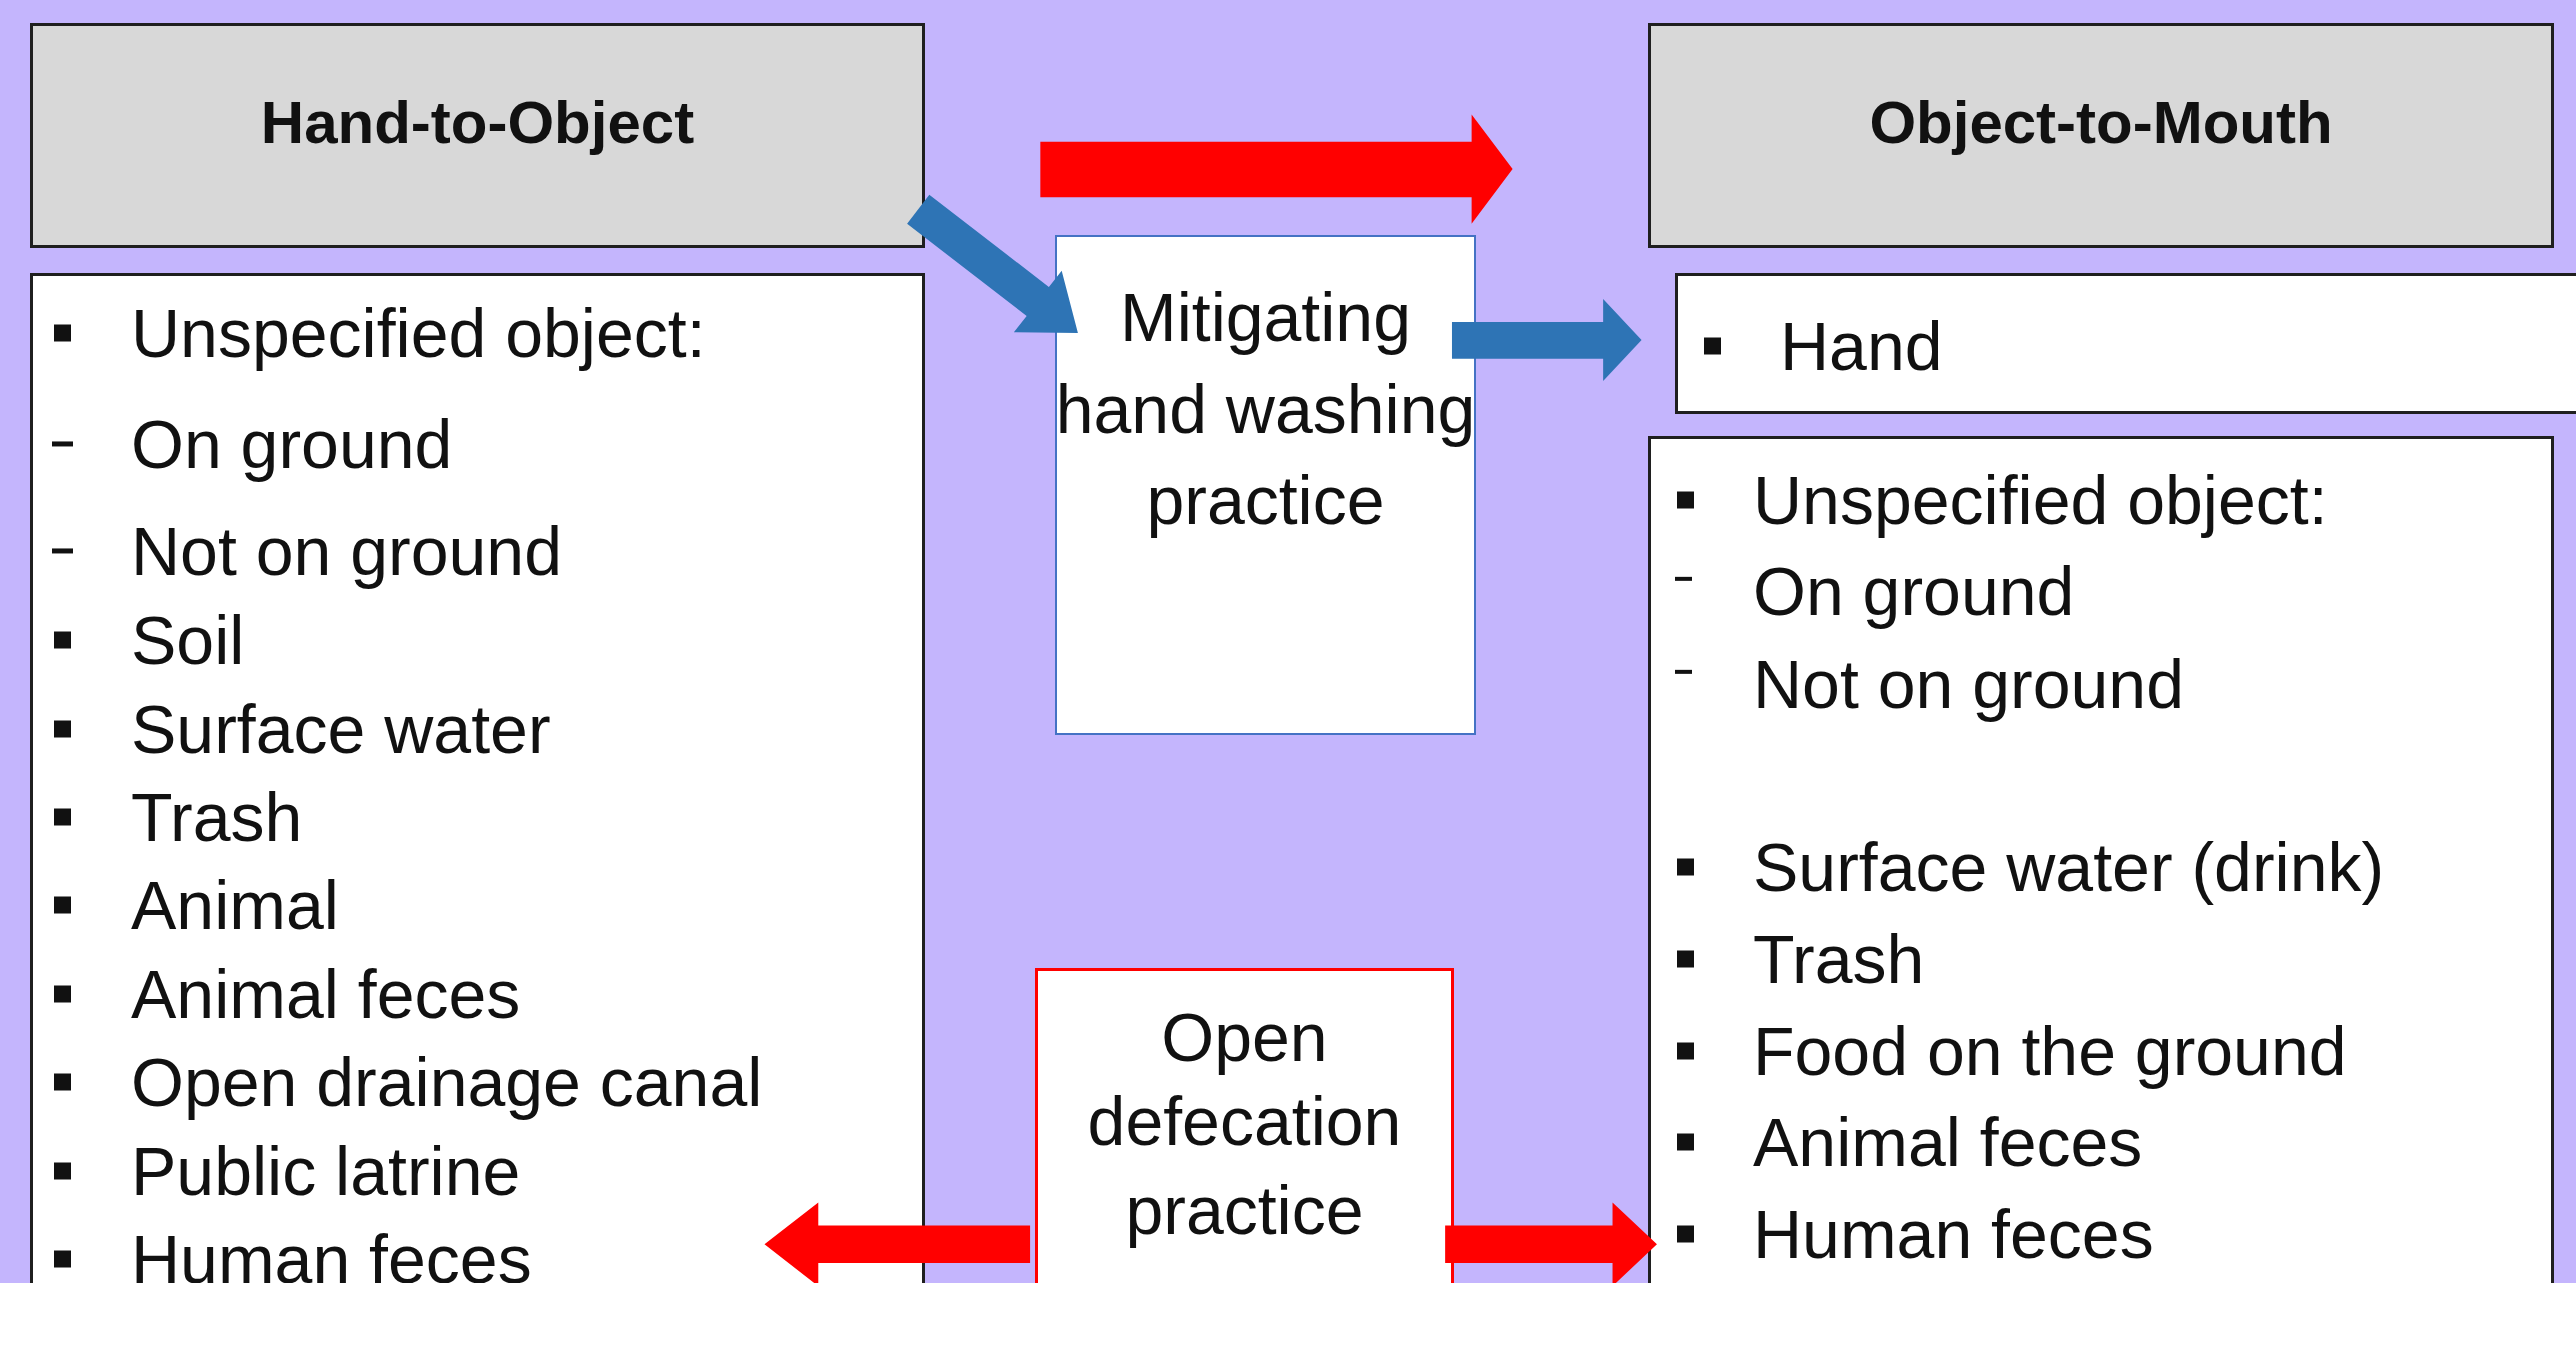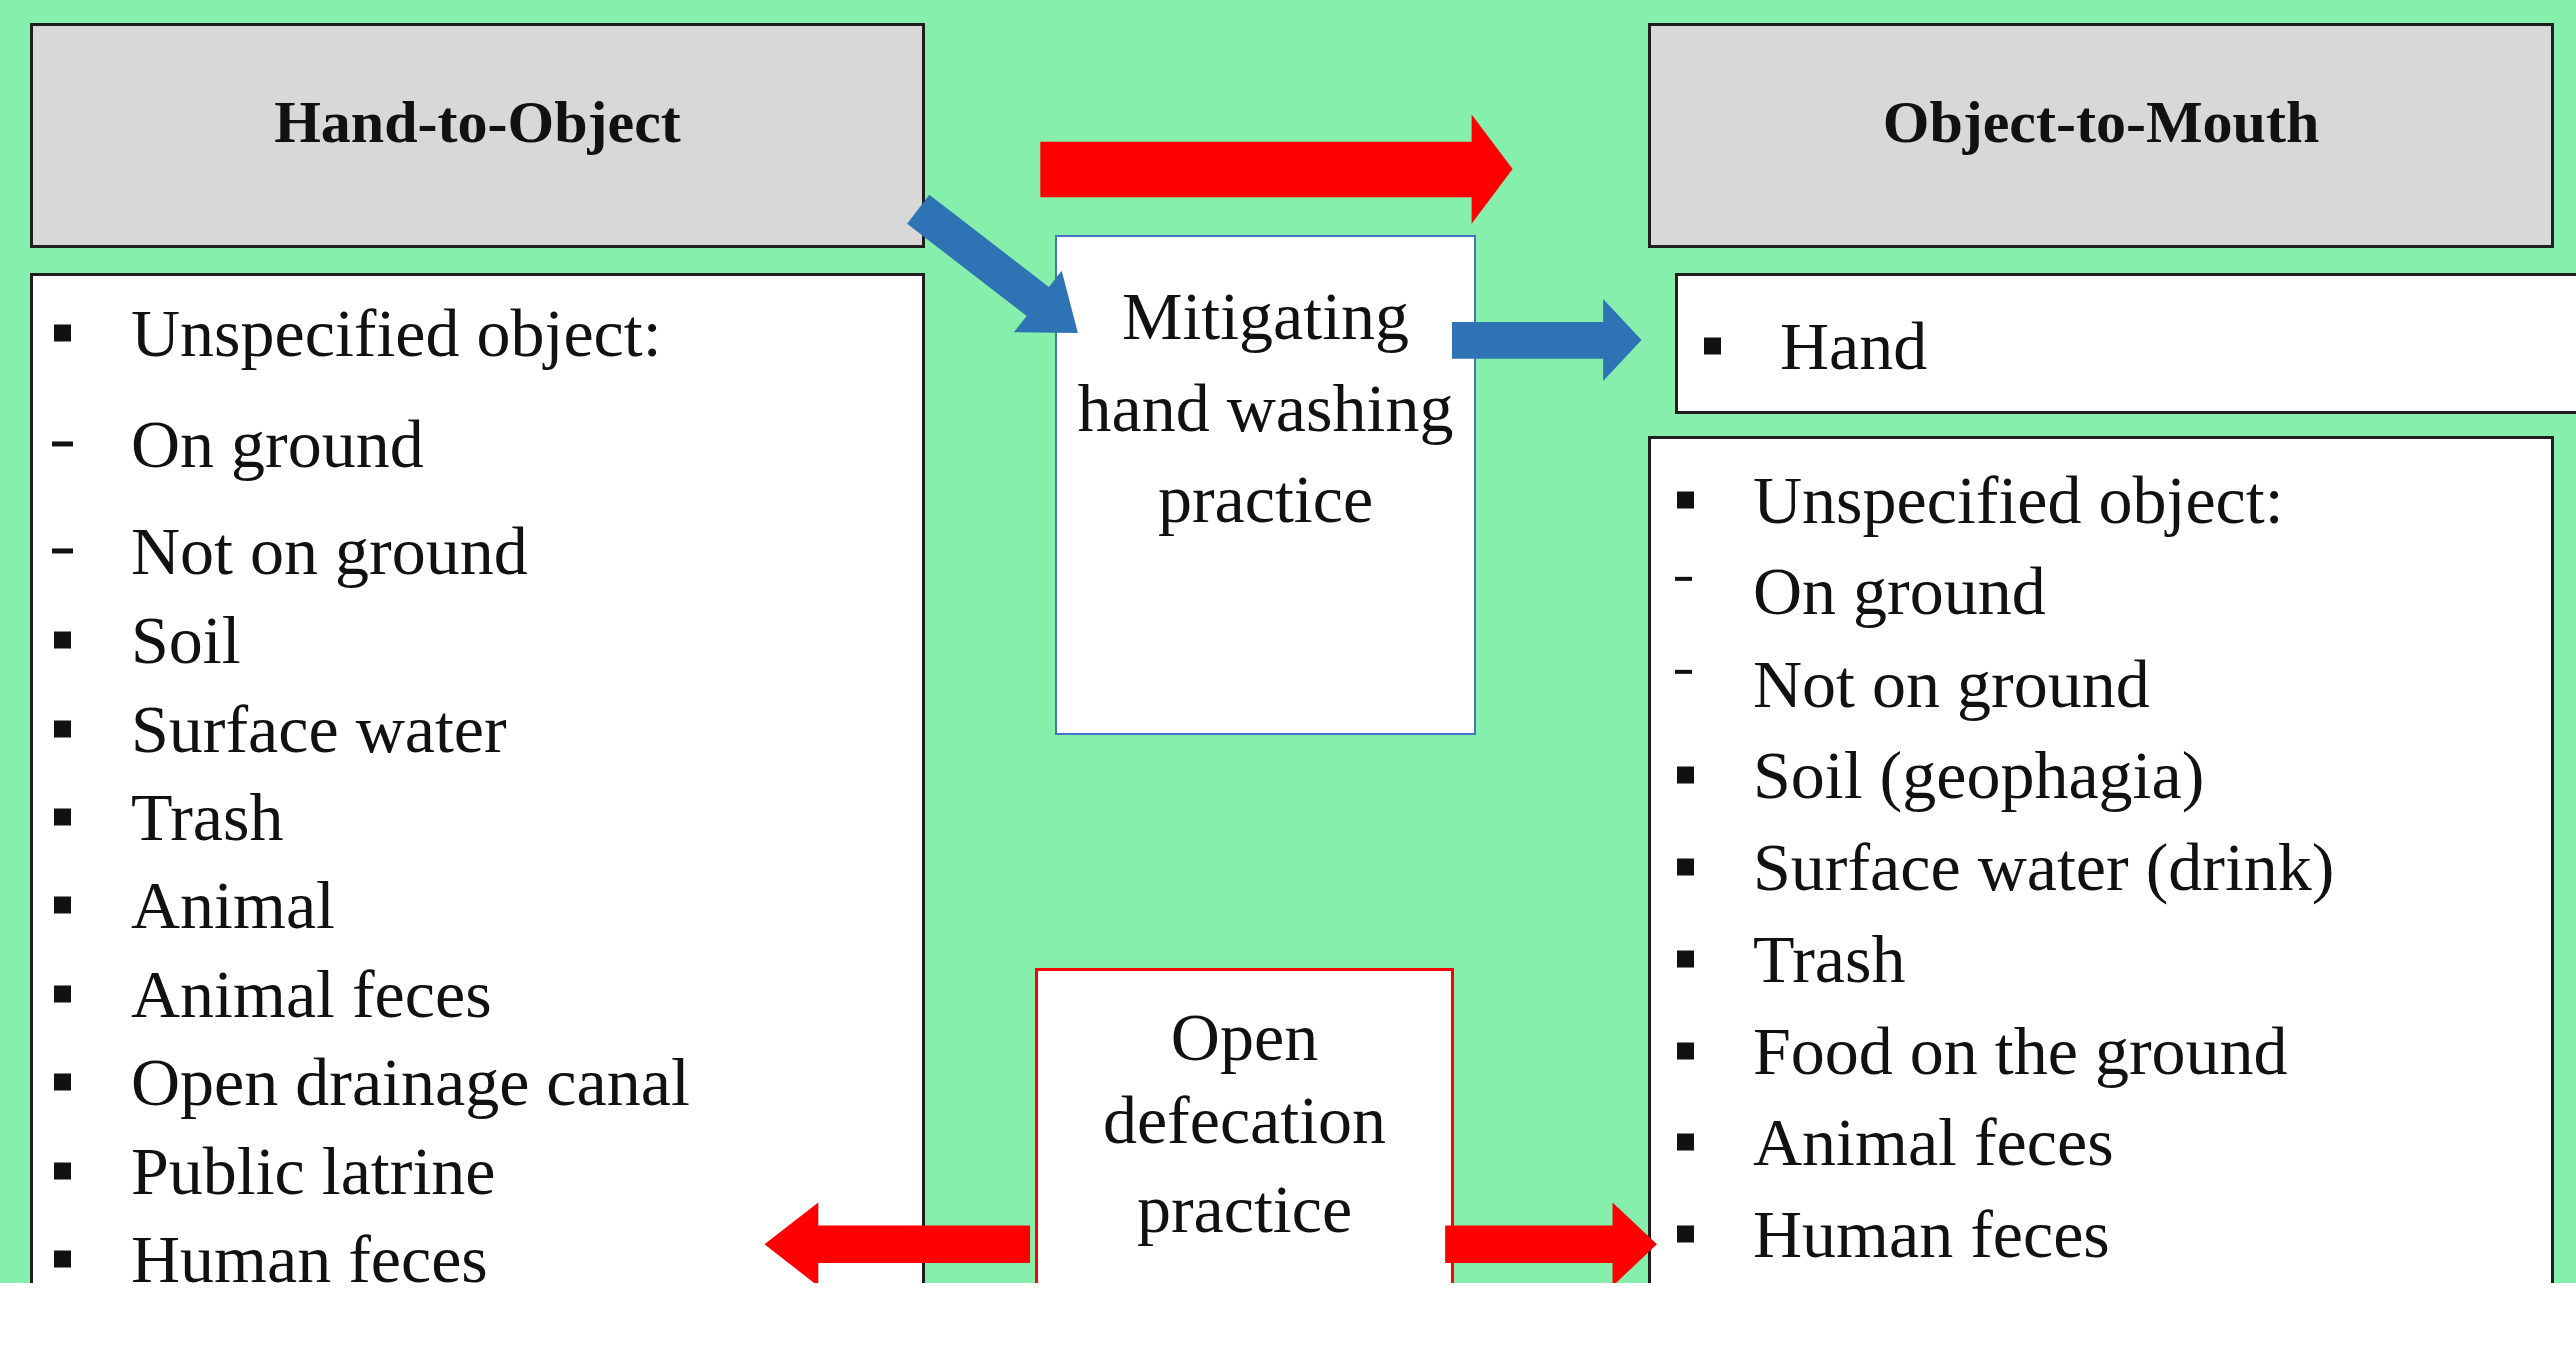--- a/index.html
+++ b/index.html
@@ -8,22 +8,22 @@
     --header-fill:#D8D8D8;
     --box-border:#1F1F1F;
     --blue-box-border:#4472C4;
     --red-box-border:#FF0000;
     --text-color:#111111;
   }
   html,body{margin:0;padding:0;background:#ffffff;}
   #canvas{
     position:relative;
     width:2576px;height:1283px;
-    background:#86efac;
-    font-family:Liberation Serif, serif;
+    background:#c4b5fd;
+    font-family:Liberation Sans, sans-serif;
     color:var(--text-color);
     overflow:hidden;
   }
   .box{position:absolute;box-sizing:border-box;background:#ffffff;border:3.4px solid var(--box-border);}
   .header-box{
     background:var(--header-fill);
     display:flex;align-items:center;justify-content:center;
     padding-bottom:26px;
   }
   .header-box .title{font-weight:bold;font-size:60px;letter-spacing:0px;}
@@ -127,24 +127,20 @@
         <span class="txt">Unspecified object:</span>
       </div>
     <div class="row" style="top:109px">
         <span class="marker-dash high"></span>
         <span class="txt">On ground</span>
       </div>
     <div class="row" style="top:202px">
         <span class="marker-dash high"></span>
         <span class="txt">Not on ground</span>
       </div>
-    <div class="row" style="top:293px">
-        <span class="marker-bullet"></span>
-        <span class="txt">Soil (geophagia)</span>
-      </div>
     <div class="row" style="top:385px">
         <span class="marker-bullet"></span>
         <span class="txt">Surface water (drink)</span>
       </div>
     <div class="row" style="top:477px">
         <span class="marker-bullet"></span>
         <span class="txt">Trash</span>
       </div>
     <div class="row" style="top:569px">
         <span class="marker-bullet"></span>

